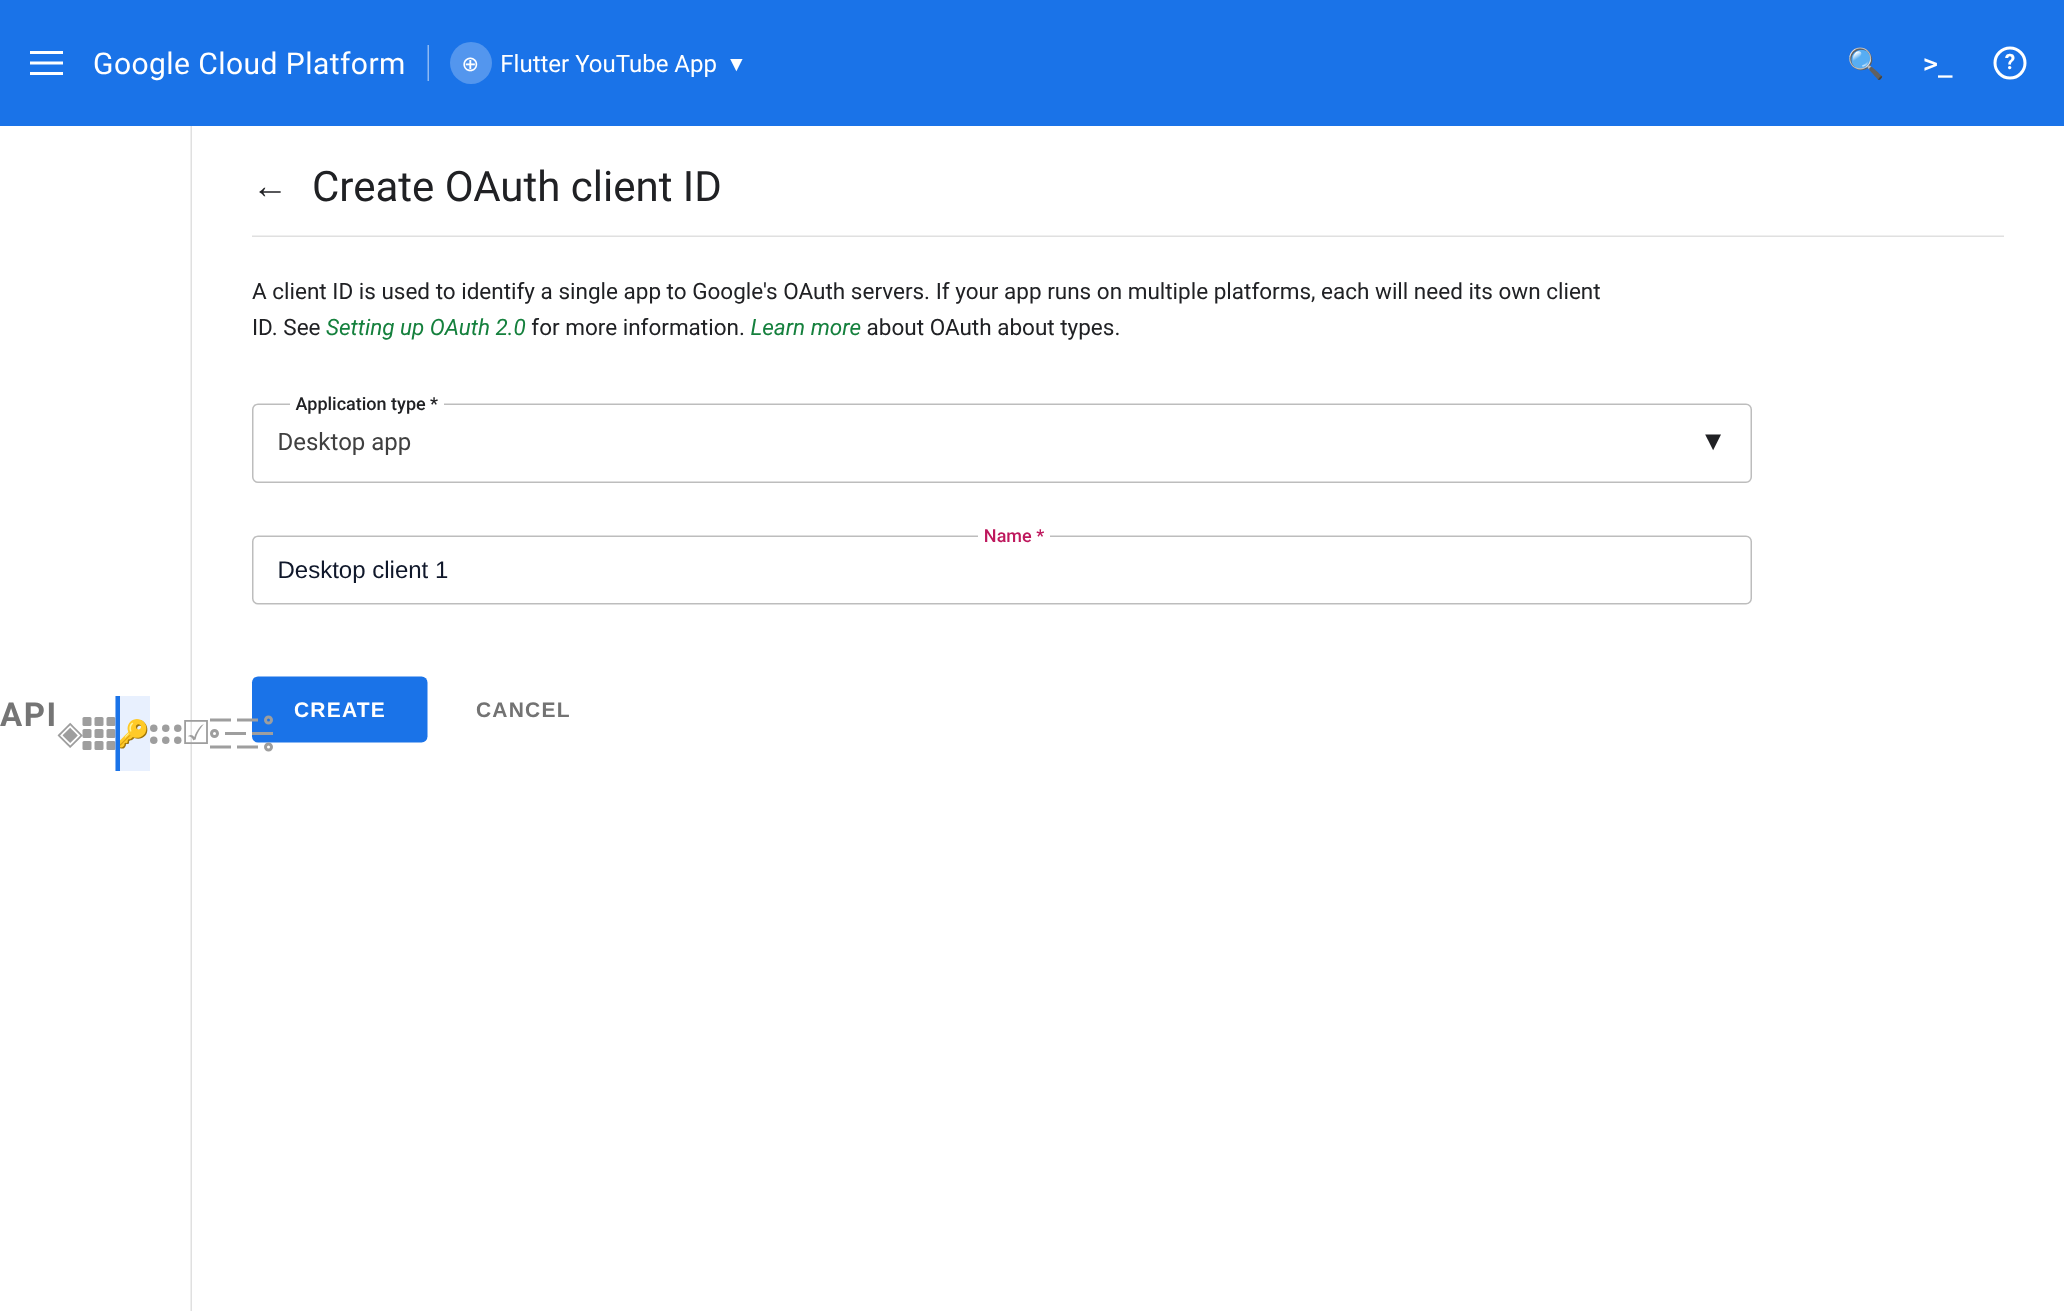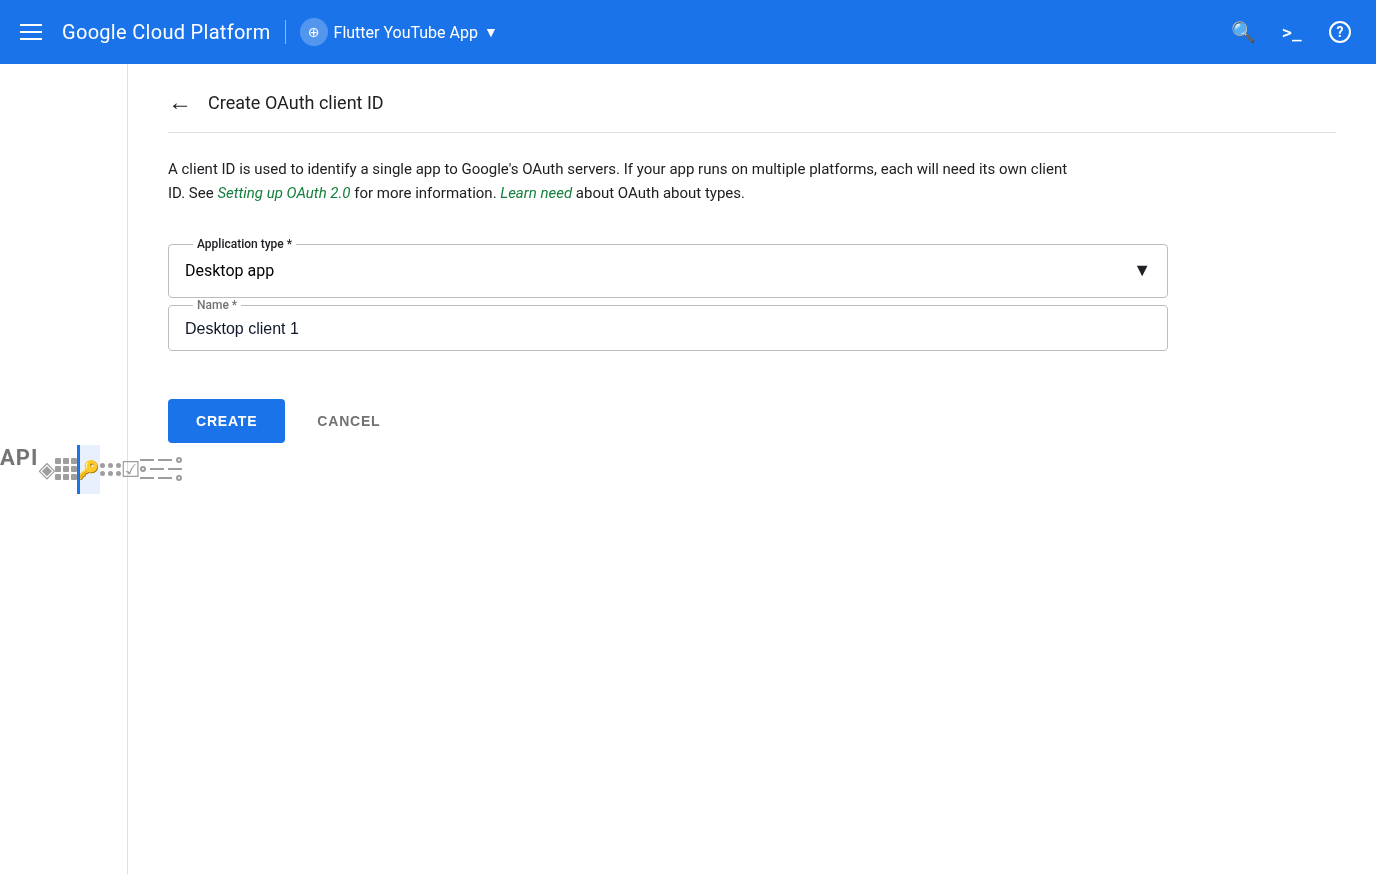--- a/index.html
+++ b/index.html
@@ -1,21 +1,21 @@
 <!DOCTYPE html>
 <html><head>
   <meta charset="utf-8">
   <style>
     * { box-sizing: border-box; margin: 0; padding: 0; }
     body { font-family: 'Roboto', Arial, sans-serif; background: #fff; color: #202124; }
 
     
     .header {
       background: #1a73e8;
-      height: 64px;
+      height: 84px;
       display: flex;
       align-items: center;
       padding: 0 16px;
       gap: 16px;
     }
     .header-menu-icon {
       color: #fff;
       font-size: 22px;
       cursor: pointer;
       display: flex;
@@ -164,21 +164,21 @@
     }
     .back-btn {
       cursor: pointer;
       color: #202124;
       font-size: 24px;
       text-decoration: none;
       display: flex;
       align-items: center;
     }
     .page-title {
-      font-size: 18px;
+      font-size: 28px;
       font-weight: 400;
       color: #202124;
     }
 
     
     .description {
       font-size: 15px;
       line-height: 1.6;
       color: #202124;
       max-width: 900px;
@@ -188,20 +188,21 @@
       color: #15803d;
       text-decoration: none;
       font-style: italic;
     }
 
     
     .form-section {
       max-width: 1000px;
     }
     .form-field {
+      margin-bottom: 28px;
     }
     .fieldset-box {
       border: 1px solid #bdbdbd;
       border-radius: 4px;
       padding: 0 16px 16px;
       position: relative;
     }
     .fieldset-box legend {
       font-size: 12px;
       font-weight: 500;
@@ -210,21 +211,21 @@
       margin-left: 8px;
     }
     .select-wrapper {
       display: flex;
       align-items: center;
       justify-content: space-between;
       padding-top: 8px;
     }
     .select-value {
       font-size: 16px;
-      color: #000000;
+      color: #404040;
     }
     .select-arrow {
       font-size: 18px;
       color: #202124;
     }
     select.hidden-select {
       position: absolute;
       opacity: 0;
       width: 100%;
       height: 100%;
@@ -234,23 +235,24 @@
     }
     .name-fieldset {
       border: 1px solid #bdbdbd;
       border-radius: 4px;
       padding: 0 16px 4px;
       position: relative;
     }
     .name-fieldset legend {
       font-size: 12px;
       font-weight: 500;
-      color: #737373;
+      color: #be185d;
       padding: 0 4px;
       margin-left: 8px;
+      text-align: center;
     }
     .name-input {
       width: 100%;
       border: none;
       outline: none;
       font-size: 16px;
       color: #0f172a;
       padding: 8px 0;
       background: transparent;
     }
@@ -382,21 +384,21 @@
   </nav>
 
   <main class="content">
 
     <div class="page-header">
       <a class="back-btn">←</a>
       <h1 class="page-title">Create OAuth client ID</h1>
     </div>
 
     <p class="description">
-      <span>A client ID is used to identify a single app to Google's OAuth servers. If your app runs on multiple platforms, each will need its own client ID. See </span><a href="#">Setting up OAuth 2.0</a><span> for more information. </span><a href="#">Learn need</a><span> about OAuth about types.</span>
+      <span>A client ID is used to identify a single app to Google's OAuth servers. If your app runs on multiple platforms, each will need its own client ID. See </span><a href="#">Setting up OAuth 2.0</a><span> for more information. </span><a href="#">Learn more</a><span> about OAuth about types.</span>
     </p>
 
     <div class="form-section">
 
       <div class="form-field">
         <fieldset class="fieldset-box">
           <legend>Application type *</legend>
           <div class="select-wrapper">
             <span class="select-value">Desktop app</span>
             <span class="select-arrow">▼</span>

